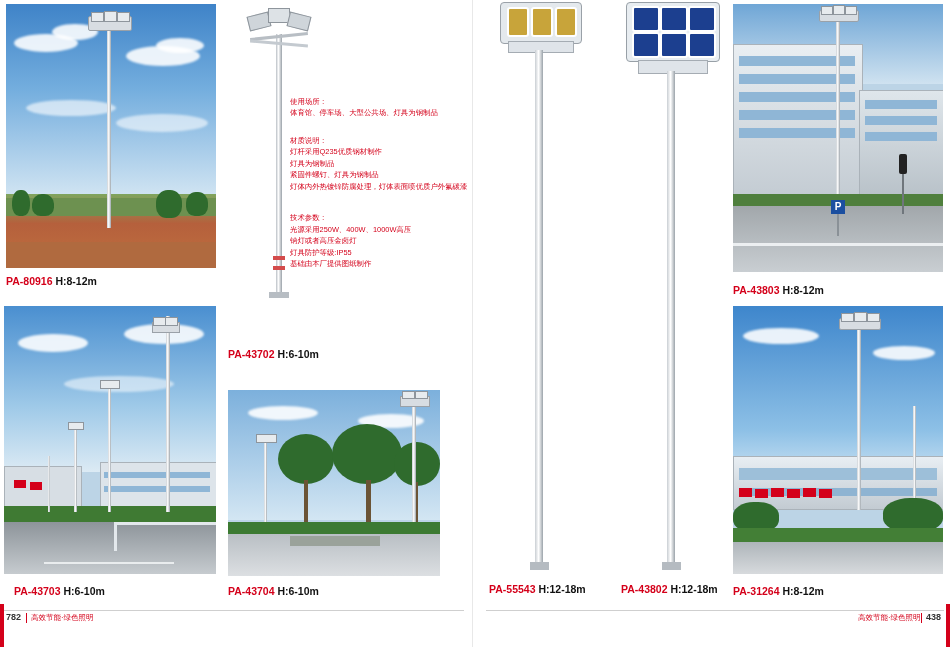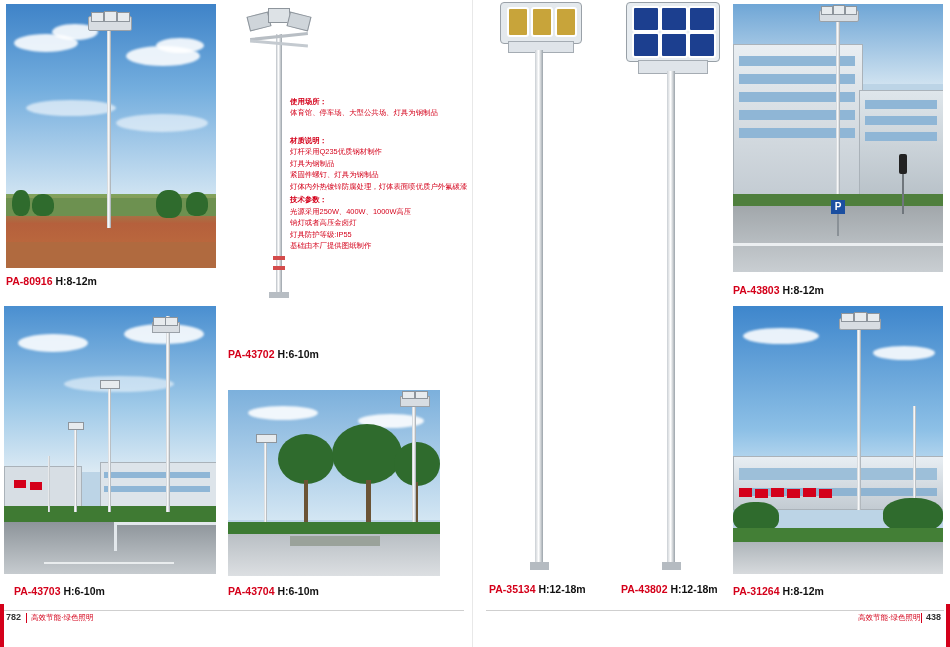--- a/index.html
+++ b/index.html
@@ -87,21 +87,21 @@
   .caption .dims { color: #111111; }
 
   
   .spec {
     position: absolute;
     width: 190px;
     font-size: 7.4px;
     line-height: 1.55;
     color: #d4001a;
   }
-  .spec .hdr { font-weight: bold; }
+  .spec .hdr { font-weight: normal; }
   .spec .ln { color: #d4001a; }
 
   
   .footer-rule {
     position: absolute;
     height: 1px;
     background: #cfcfcf;
   }
   .folio {
     position: absolute;
@@ -178,38 +178,38 @@
   </div>
 
   <div class="spec" style="left:290px; top:96px;">
     <div class="hdr">使用场所：</div>
     <div class="ln">体育馆、停车场、大型公共场、灯具为钢制品</div>
     <div class="hdr" style="margin-top:16px;">材质说明：</div>
     <div class="ln">灯杆采用Q235优质钢材制作</div>
     <div class="ln">灯具为钢制品</div>
     <div class="ln">紧固件螺钉、灯具为钢制品</div>
     <div class="ln">灯体内外热镀锌防腐处理，灯体表面喷优质户外氟碳漆</div>
-    <div class="hdr" style="margin-top:2px;">技术参数：</div>
+    <div class="hdr" style="margin-top:20px;">技术参数：</div>
     <div class="ln">光源采用250W、400W、1000W高压</div>
     <div class="ln">钠灯或者高压金卤灯</div>
     <div class="ln">灯具防护等级:IP55</div>
     <div class="ln">基础由本厂提供图纸制作</div>
   </div>
 
   <div class="photo" style="left:480px; top:0px; width:120px; height:580px; background:#ffffff;">
     <div style="position:absolute; left:20px; top:2px; width:80px; height:40px; background:#e4e9ed; border:1px solid #9aa1a8; border-radius:4px;"></div>
     <div style="position:absolute; left:27px; top:7px; width:18px; height:26px; background:#c8a43a; border:2px solid #ffffff; border-radius:3px;"></div>
     <div style="position:absolute; left:51px; top:7px; width:18px; height:26px; background:#c8a43a; border:2px solid #ffffff; border-radius:3px;"></div>
     <div style="position:absolute; left:75px; top:7px; width:18px; height:26px; background:#c8a43a; border:2px solid #ffffff; border-radius:3px;"></div>
     <div style="position:absolute; left:28px; top:41px; width:64px; height:10px; background:#dfe4e9; border:1px solid #a5acb3;"></div>
     <div class="pole" style="left:55px; top:50px; width:8px; height:515px;"></div>
     <div style="position:absolute; left:50px; top:562px; width:19px; height:8px; background:#b5bbc1;"></div>
   </div>
   <div class="caption" style="left:489px; top:583px;">
-    <span class="code">PA-35134</span>
+    <span class="code">PA-55543</span>
     <span class="dims"> H:12-18m</span>
   </div>
 
   <div class="photo" style="left:612px; top:0px; width:120px; height:580px; background:#ffffff;">
     <div style="position:absolute; left:14px; top:2px; width:92px; height:58px; background:#e8edf1; border:1px solid #98a0a7; border-radius:4px;"></div>
     <div style="position:absolute; left:20px; top:6px;  width:24px; height:22px; background:#1c3f8f; border:2px solid #ffffff; border-radius:3px;"></div>
     <div style="position:absolute; left:48px; top:6px;  width:24px; height:22px; background:#1c3f8f; border:2px solid #ffffff; border-radius:3px;"></div>
     <div style="position:absolute; left:76px; top:6px;  width:24px; height:22px; background:#1c3f8f; border:2px solid #ffffff; border-radius:3px;"></div>
     <div style="position:absolute; left:20px; top:32px; width:24px; height:22px; background:#1c3f8f; border:2px solid #ffffff; border-radius:3px;"></div>
     <div style="position:absolute; left:48px; top:32px; width:24px; height:22px; background:#1c3f8f; border:2px solid #ffffff; border-radius:3px;"></div>

